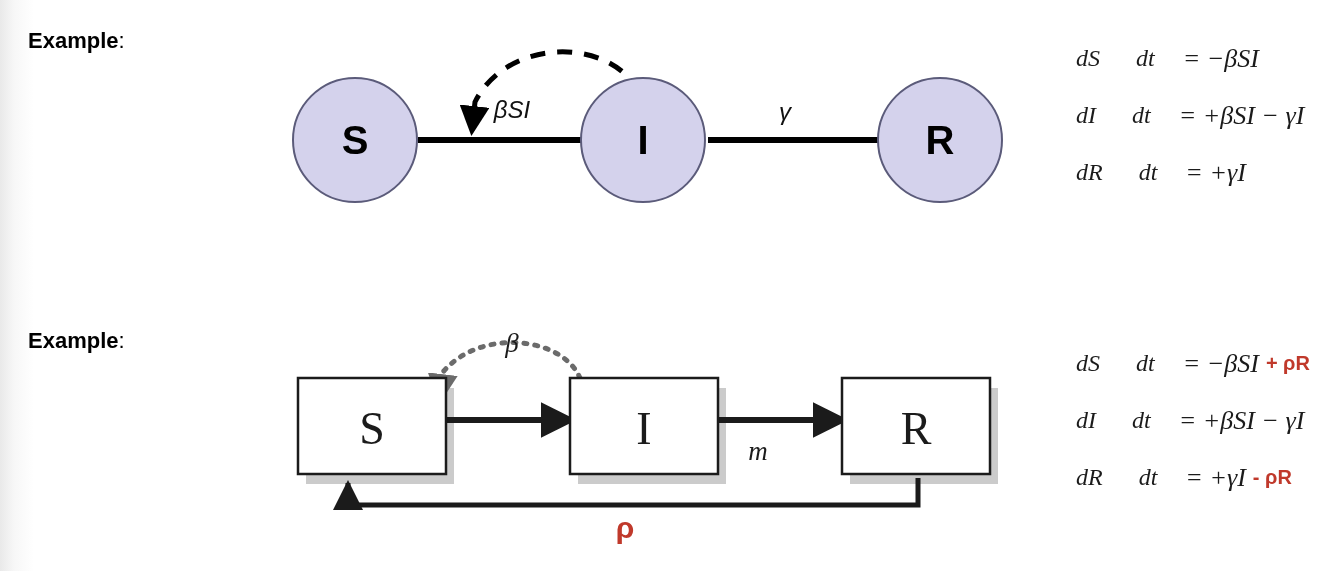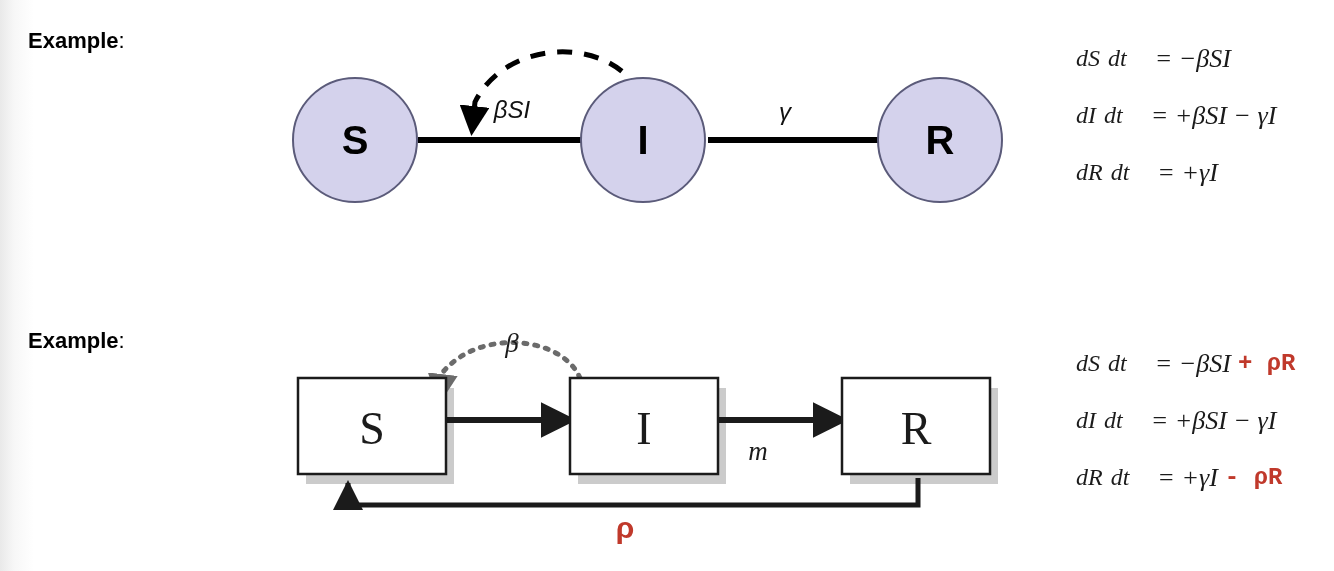--- a/index.html
+++ b/index.html
@@ -88,38 +88,38 @@
   }
   .frac {
     display: inline-flex;
     flex-direction: row;
     align-items: flex-start;
     font-style: italic;
     font-size: 24px;
     line-height: 1.08;
   }
   .frac .num { padding: 0 4px; }
-  .frac .den { padding: 0 4px; }
+  .frac .den { padding: 0 4px; margin-left: 28px; }
   .frac .bar {
     width: 100%;
     height: 2px;
     background: #1b1b1b;
     margin: 1px 0;
   }
   .eq-rhs {
     font-style: italic;
     font-size: 26px;
     margin-left: 24px;
     white-space: nowrap;
   }
   .eq-extra {
-    font-family: Liberation Mono, monospace;
+    font-family: Liberation Sans, sans-serif;
     font-style: normal;
     font-weight: bold;
-    font-size: 24px;
+    font-size: 20px;
     color: #c0392b;
     margin-left: 7px;
     white-space: nowrap;
   }
 </style>
 </head>
 <body>
 
 <div class="caption" id="caption-1">
   <span class="lead">Example</span><span>:</span><br>

